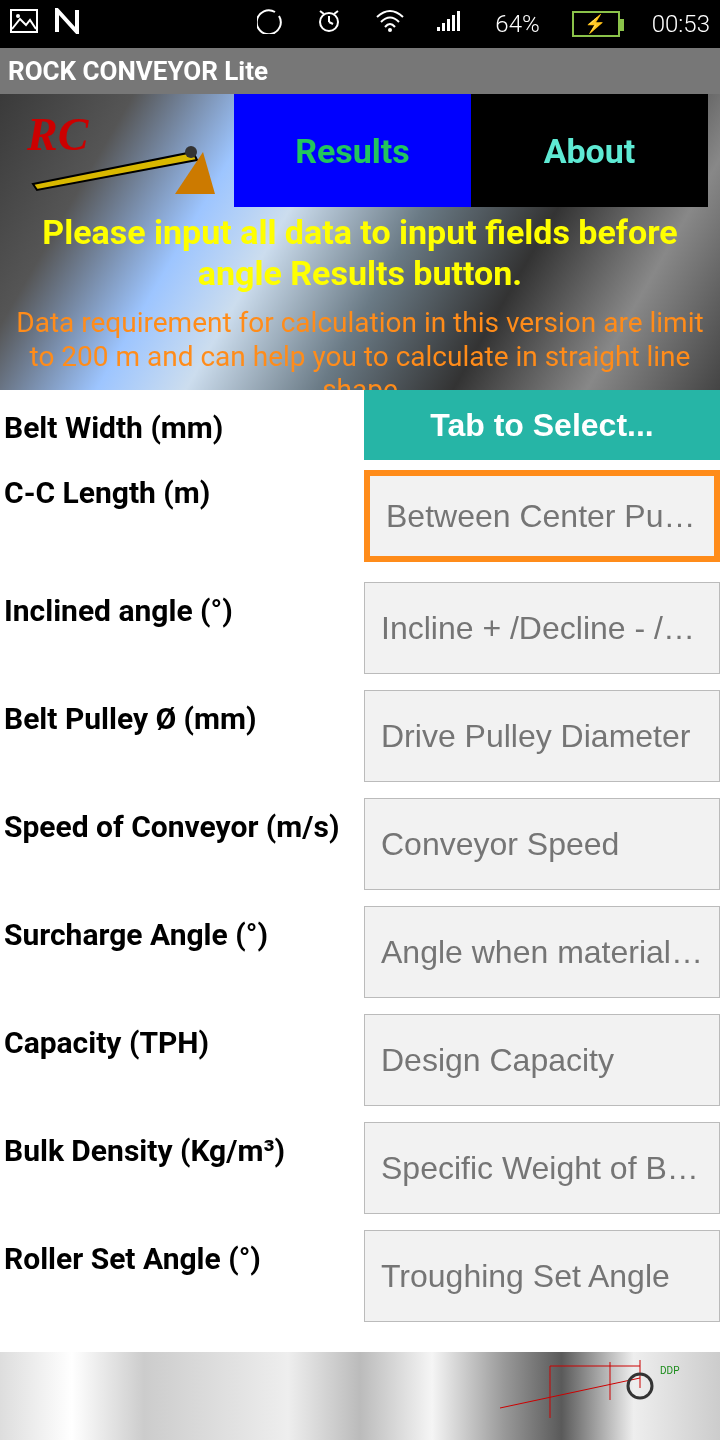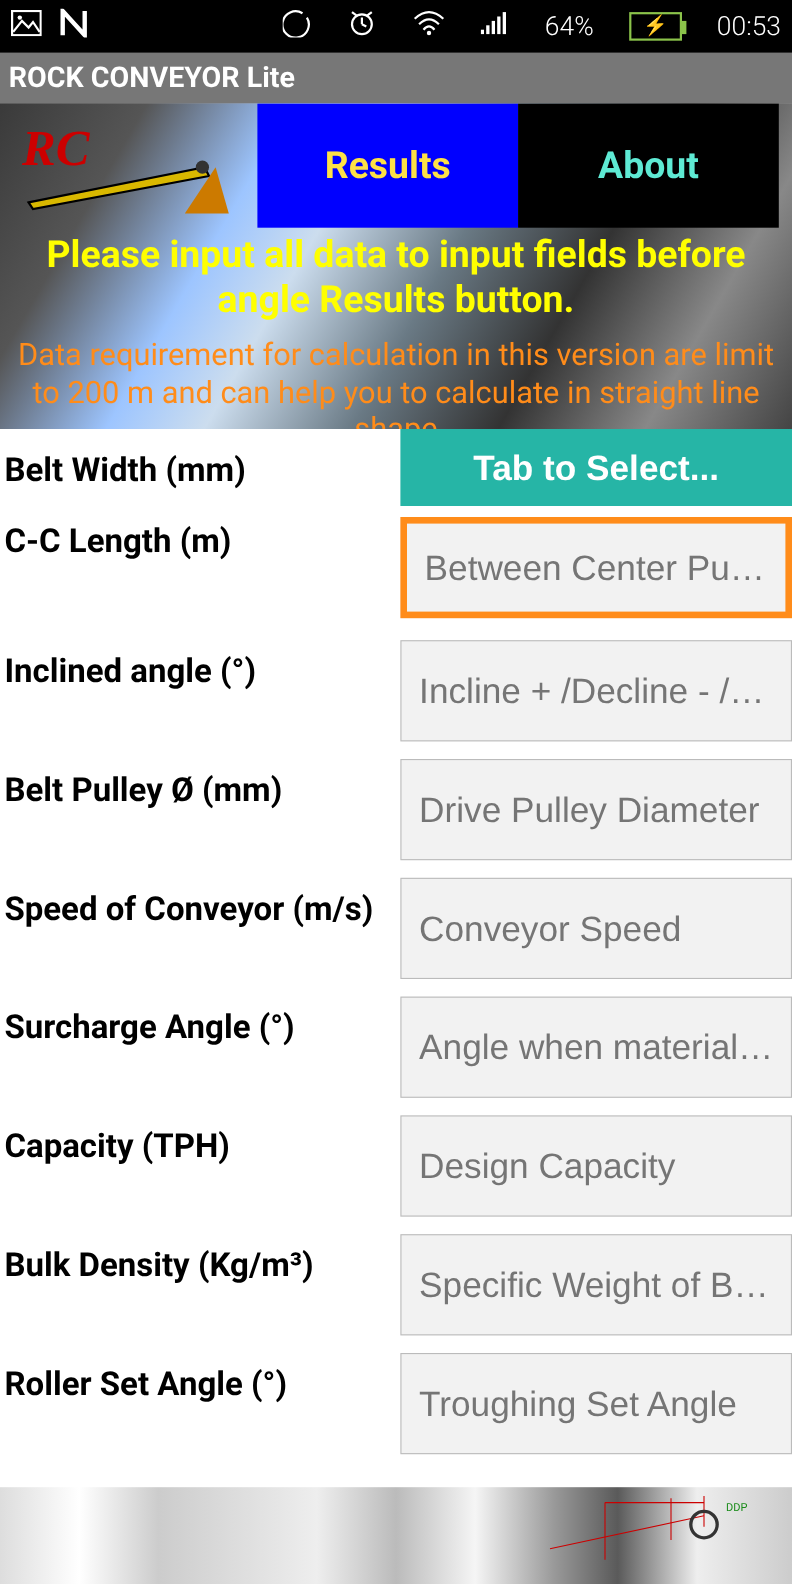--- a/index.html
+++ b/index.html
@@ -26,32 +26,32 @@
   }
 
   
   .header-zone {
     position: relative; height: 296px;
     background: linear-gradient(120deg,#3a3a3a 0%,#555 15%,#9dc5ff 30%,#cde 40%,#6a7a85 55%,#333 70%,#888 85%,#444 100%);
     overflow: hidden;
   }
   .logo-wrap {
     position: absolute; left: 6px; top: 6px; width: 224px; height: 108px;
-    display:flex; align-items:center; justify-content:flex-start;
+    display:flex; align-items:center; justify-content:center;
   }
   .logo-wrap svg { width: 210px; height: 100px; }
   .tabs {
     position: absolute; top: 0; left: 234px; right: 12px; height: 113px;
     display: flex;
   }
   .tab {
     flex: 1; display: flex; align-items: center; justify-content: center;
     font-size: 34px; font-weight: bold; cursor: pointer;
   }
-  .tab-results { background: #0000ff; color: #fde047; }
+  .tab-results { background: #0000ff; color: #22c55e; }
   .tab-about   { background: #000; color: #5eead4; }
 
   .banner-1 {
     position: absolute; top: 118px; left: 12px; right: 12px;
     color: #ffff00; font-size: 34px; font-weight: bold; text-align: center;
     line-height: 1.2;
   }
   .banner-2 {
     position: absolute; top: 212px; left: 8px; right: 8px;
     color: #ff8c1a; font-size: 28px; text-align: center; line-height: 1.2;

